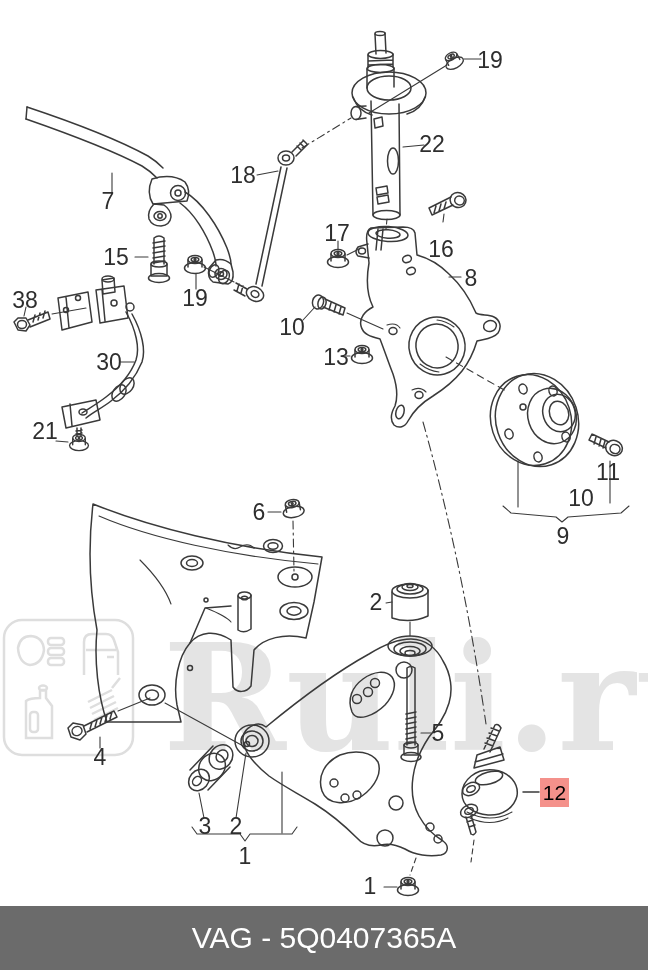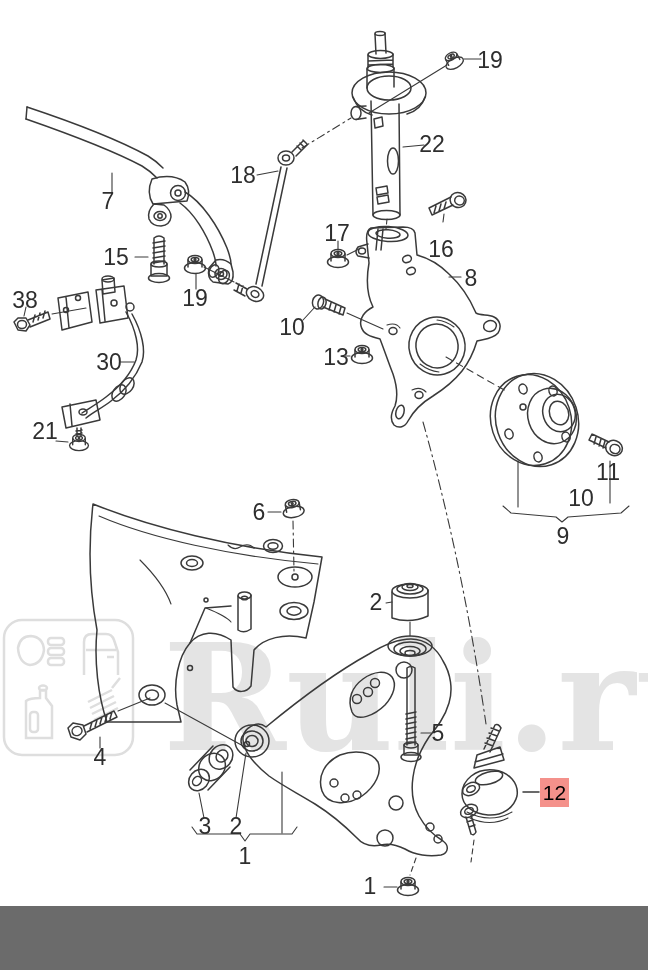--- a/index.html
+++ b/index.html
@@ -355,15 +355,16 @@
 <div class="callout" style="left:438px;top:733px">5</div>
 <div class="callout" style="left:100px;top:757px">4</div>
 <div class="callout" style="left:205px;top:826px">3</div>
 <div class="callout" style="left:236px;top:826px">2</div>
 <div class="callout" style="left:245px;top:856px">1</div>
 <div class="callout" style="left:370px;top:886px">1</div>
 
 <div class="badge" style="background-color: rgb(244, 145, 139); color: #000000;">12</div>
 
 <div class="footer" style="background-color: rgb(107, 107, 107);">
+  <span>VAG - 5Q0407365A</span>
 </div>
 
 </div>
 
 </body></html>

